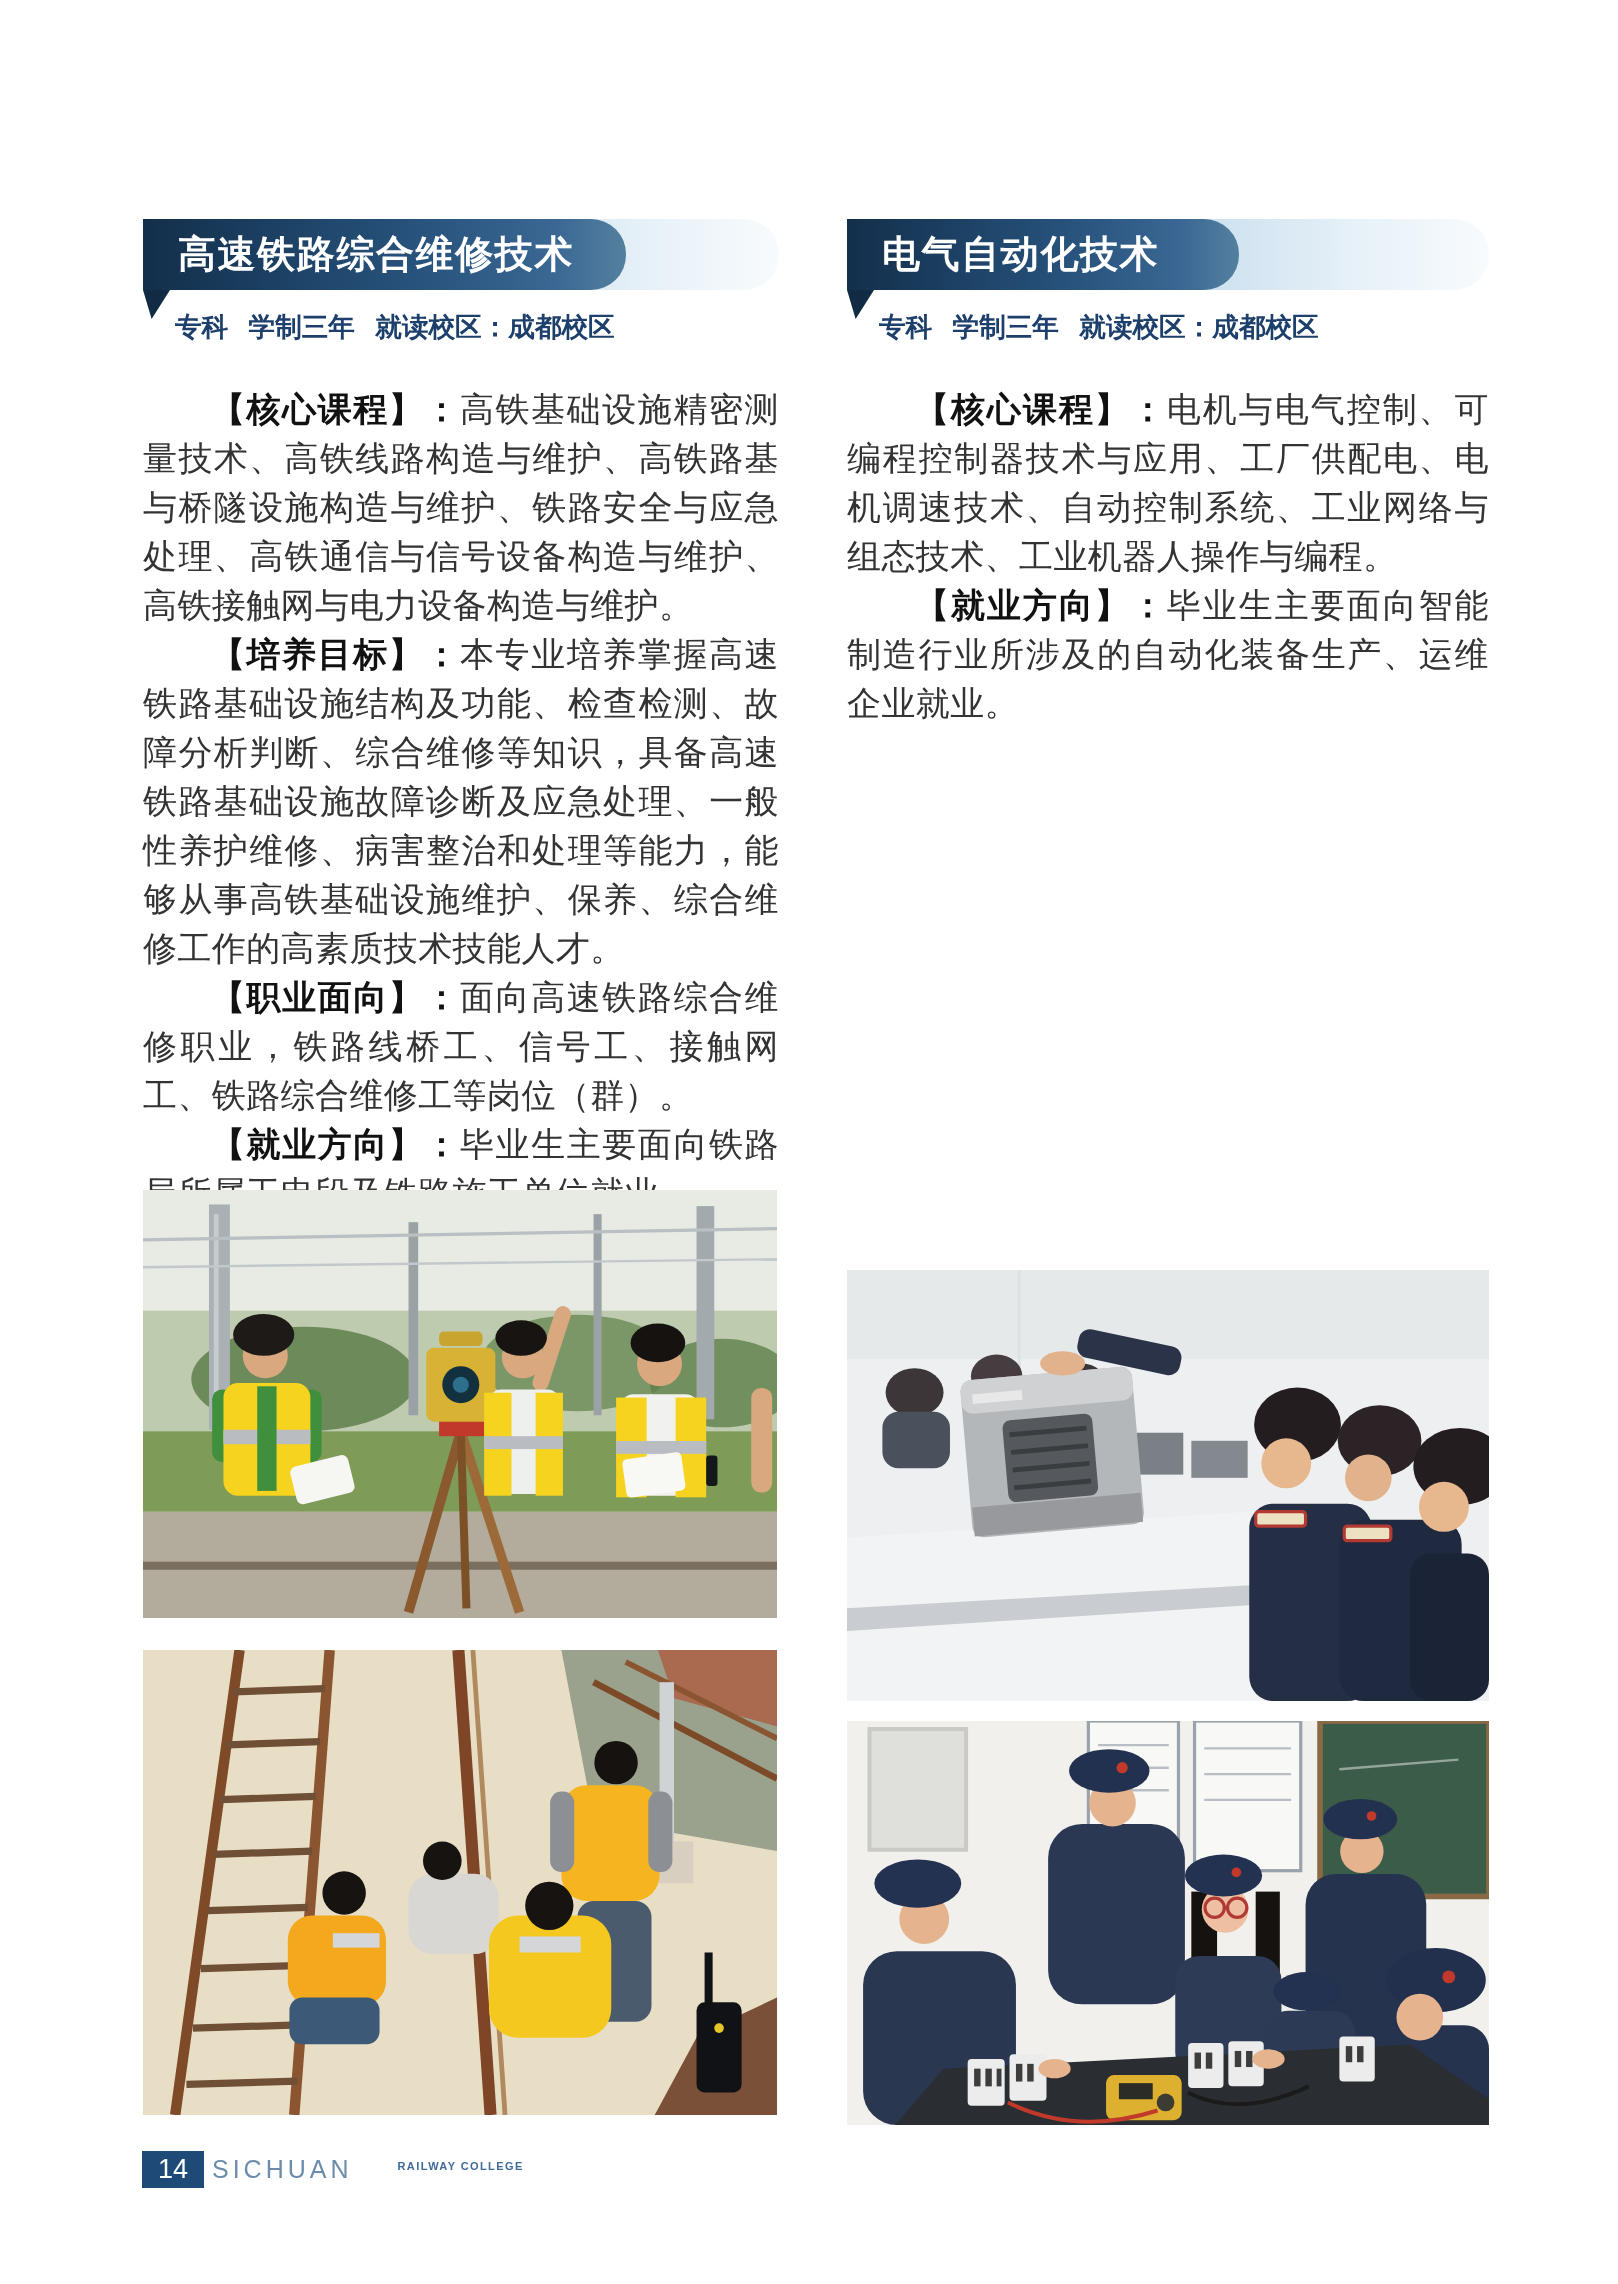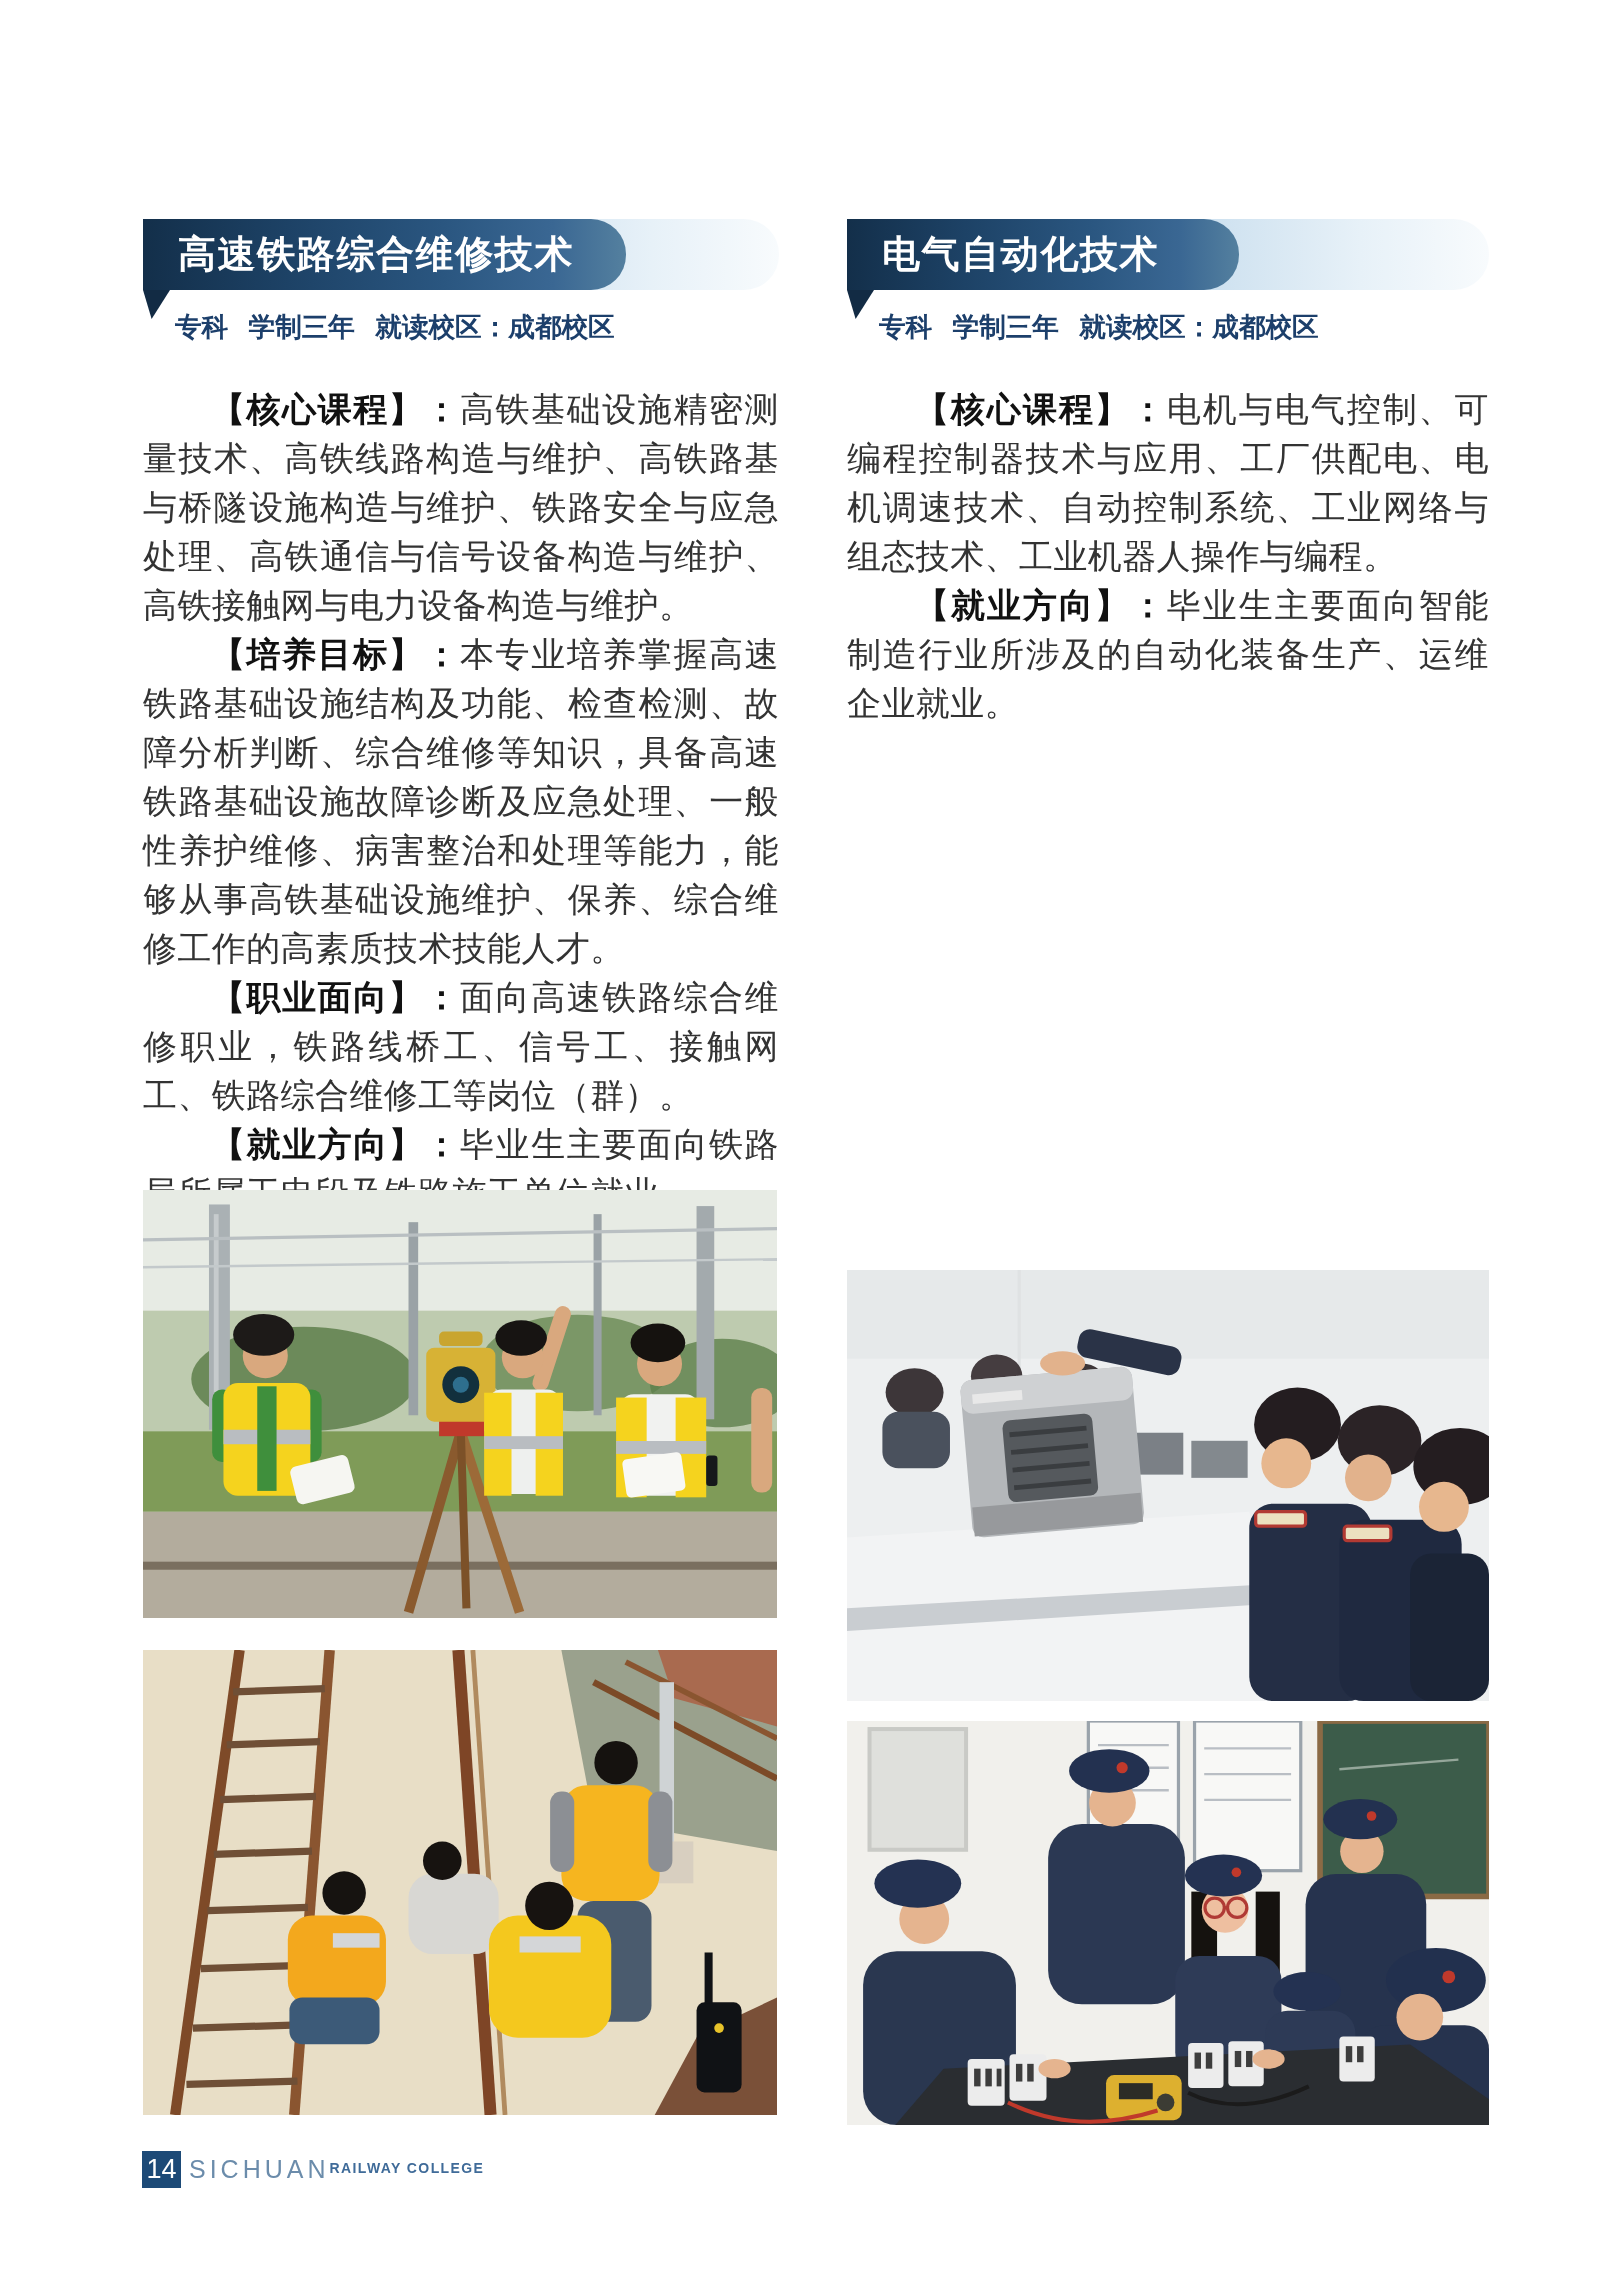--- a/index.html
+++ b/index.html
@@ -49,26 +49,26 @@
   .photo{position:absolute;margin:0;overflow:hidden;background:#dddddd;}
   .photo svg{display:block;width:100%;height:100%;}
   .photo-l1{left:143px;top:1190px;width:634px;height:428px;}
   .photo-l2{left:143px;top:1650px;width:634px;height:465px;}
   .photo-r1{left:847px;top:1270px;width:642px;height:431px;}
   .photo-r2{left:847px;top:1721px;width:642px;height:404px;}
 
   
   .footer{position:absolute;left:142px;top:2151px;display:flex;align-items:center;}
   .pageno{
-    width:39px;height:37px;background:#1d4a77;color:#ffffff;font-size:27px;font-weight:400;
+    width:62px;height:37px;background:#1d4a77;color:#ffffff;font-size:27px;font-weight:400;
     display:flex;align-items:center;justify-content:center;
   }
   .wordmark{margin-left:8px;display:flex;flex-direction:row;}
   .w1{font-size:25px;letter-spacing:4px;line-height:1;color:#6b8cab;font-weight:400;}
-  .w2{font-size:14px;letter-spacing:1.4px;line-height:1;margin-top:4px;color:#3f6b99;font-weight:bold;}
+  .w2{font-size:11px;letter-spacing:1.4px;line-height:1;margin-top:4px;color:#3f6b99;font-weight:bold;margin-left:45px;}
 </style>
 </head>
 <body>
 
 <div class="page">
 
   <section class="column col-left">
     <header class="banner">
       <span class="cap cap-long"></span>
       <h1>高速铁路综合维修技术</h1>

